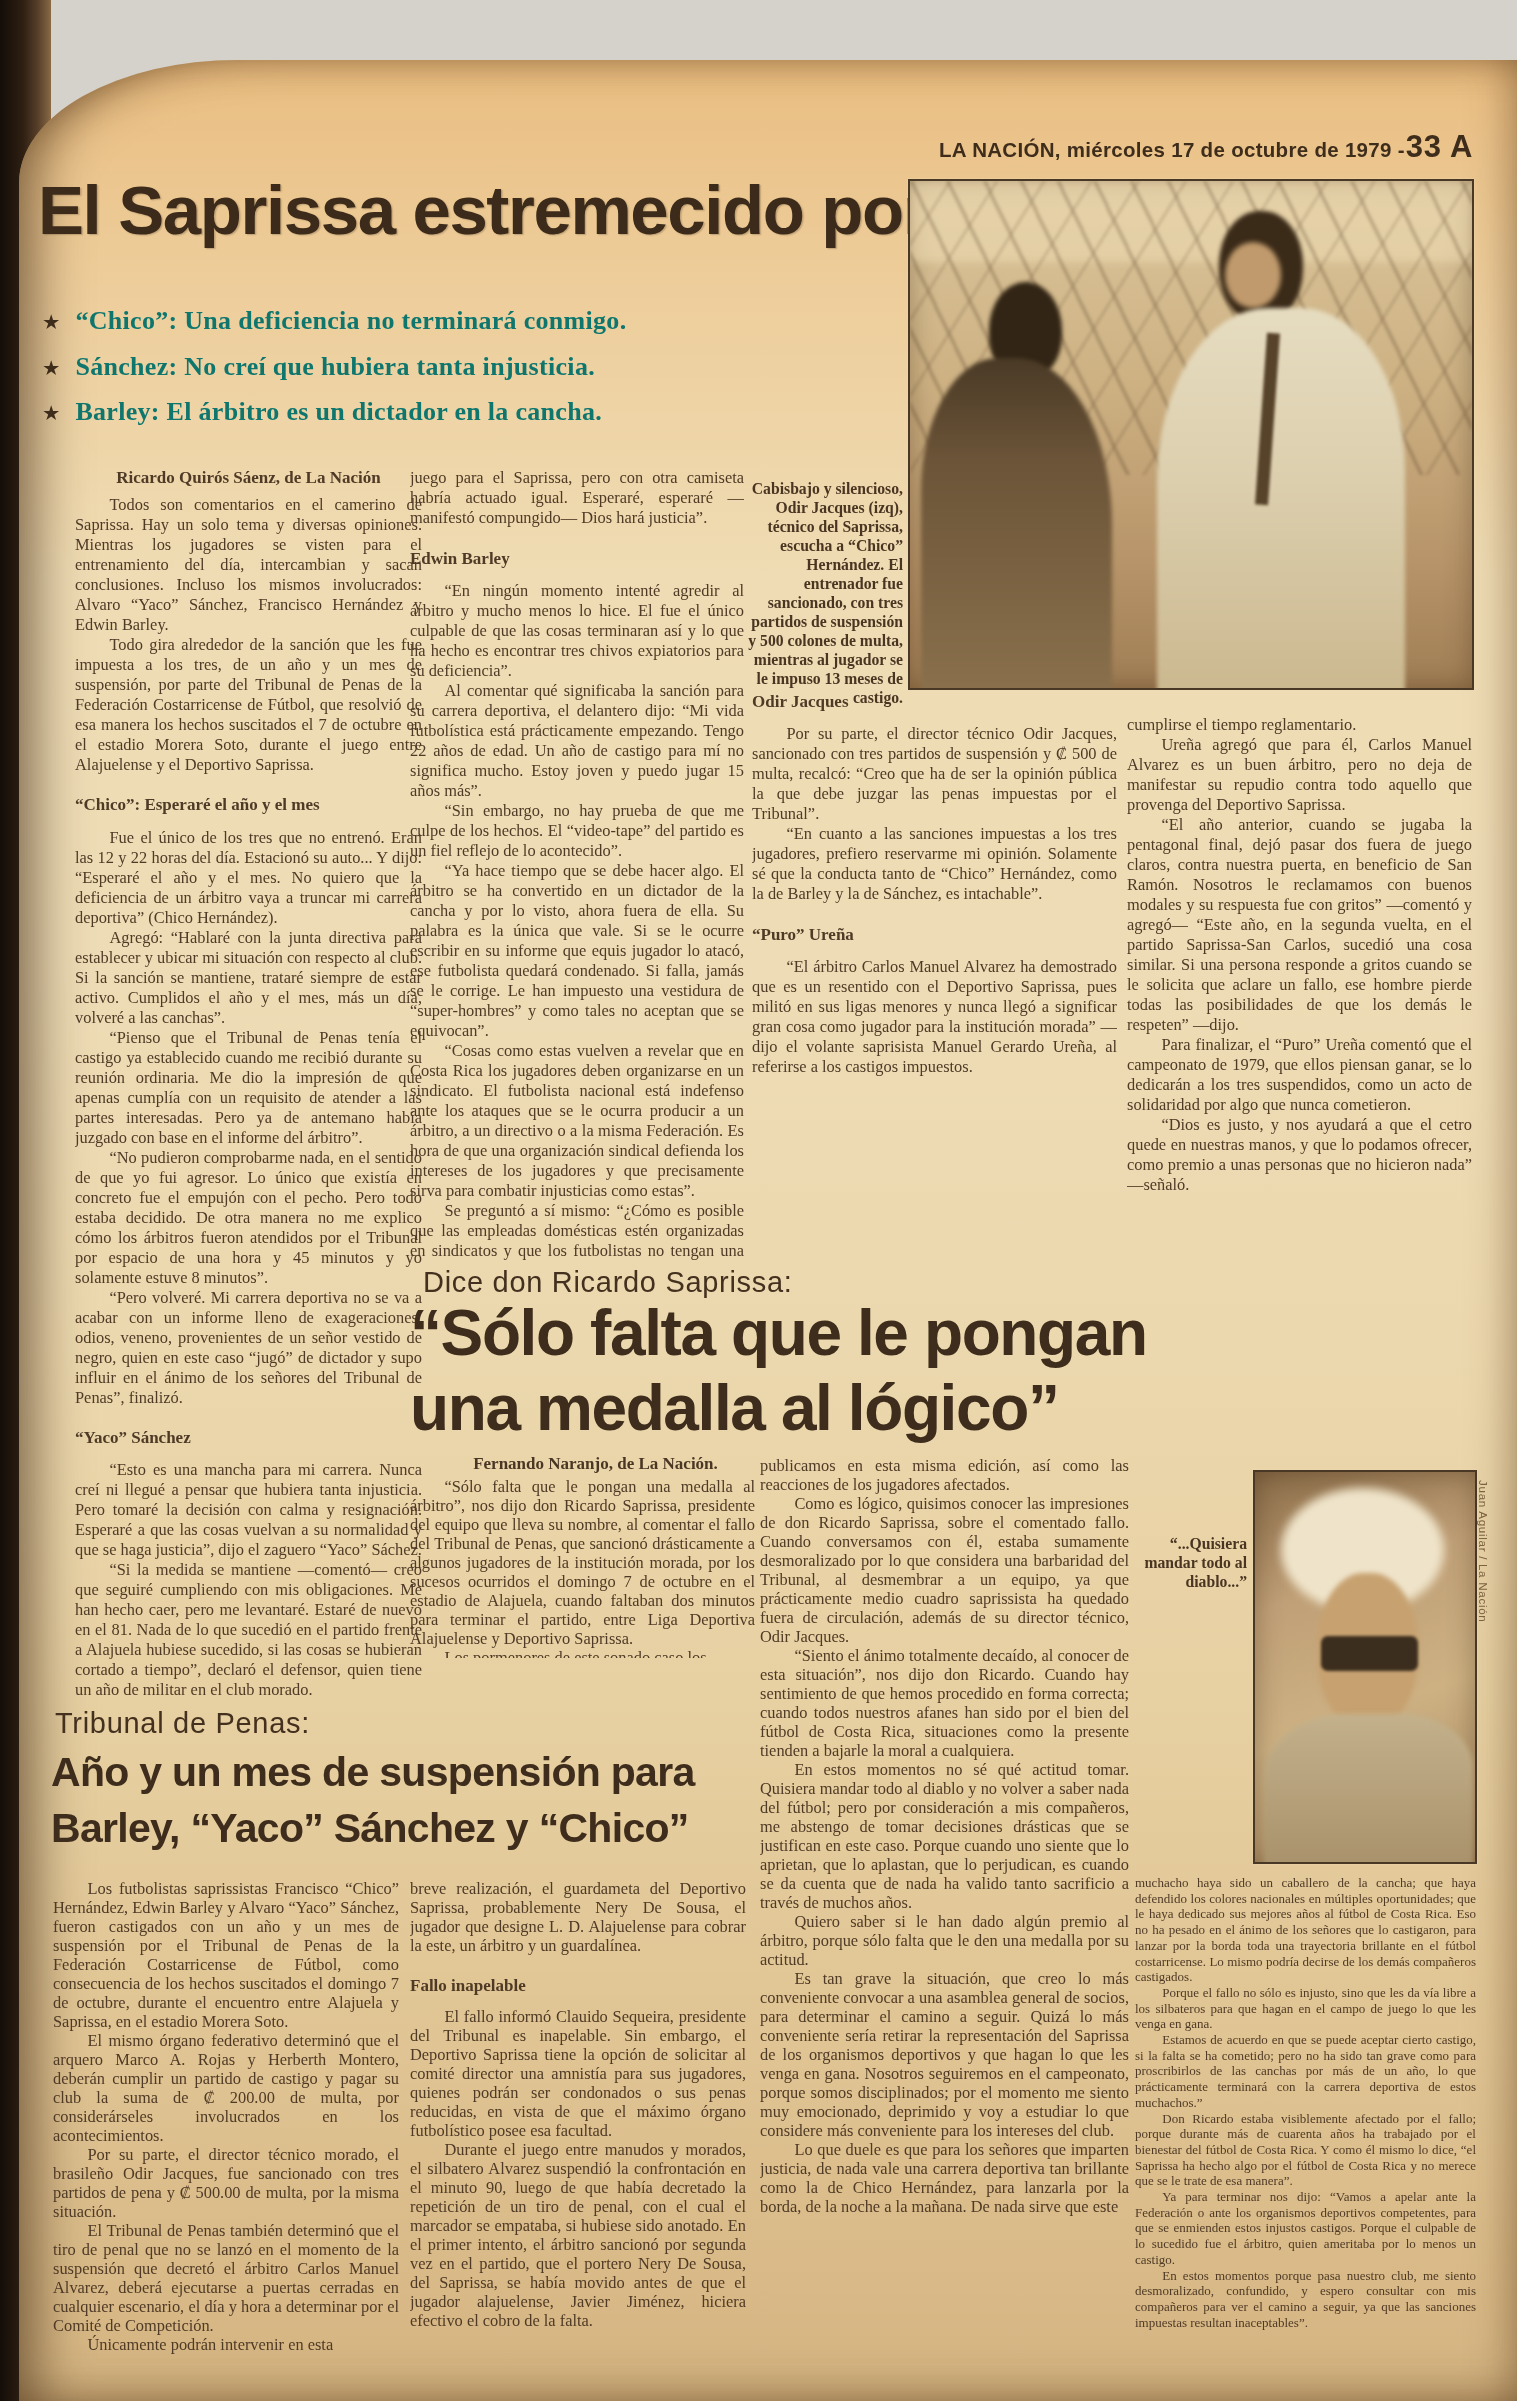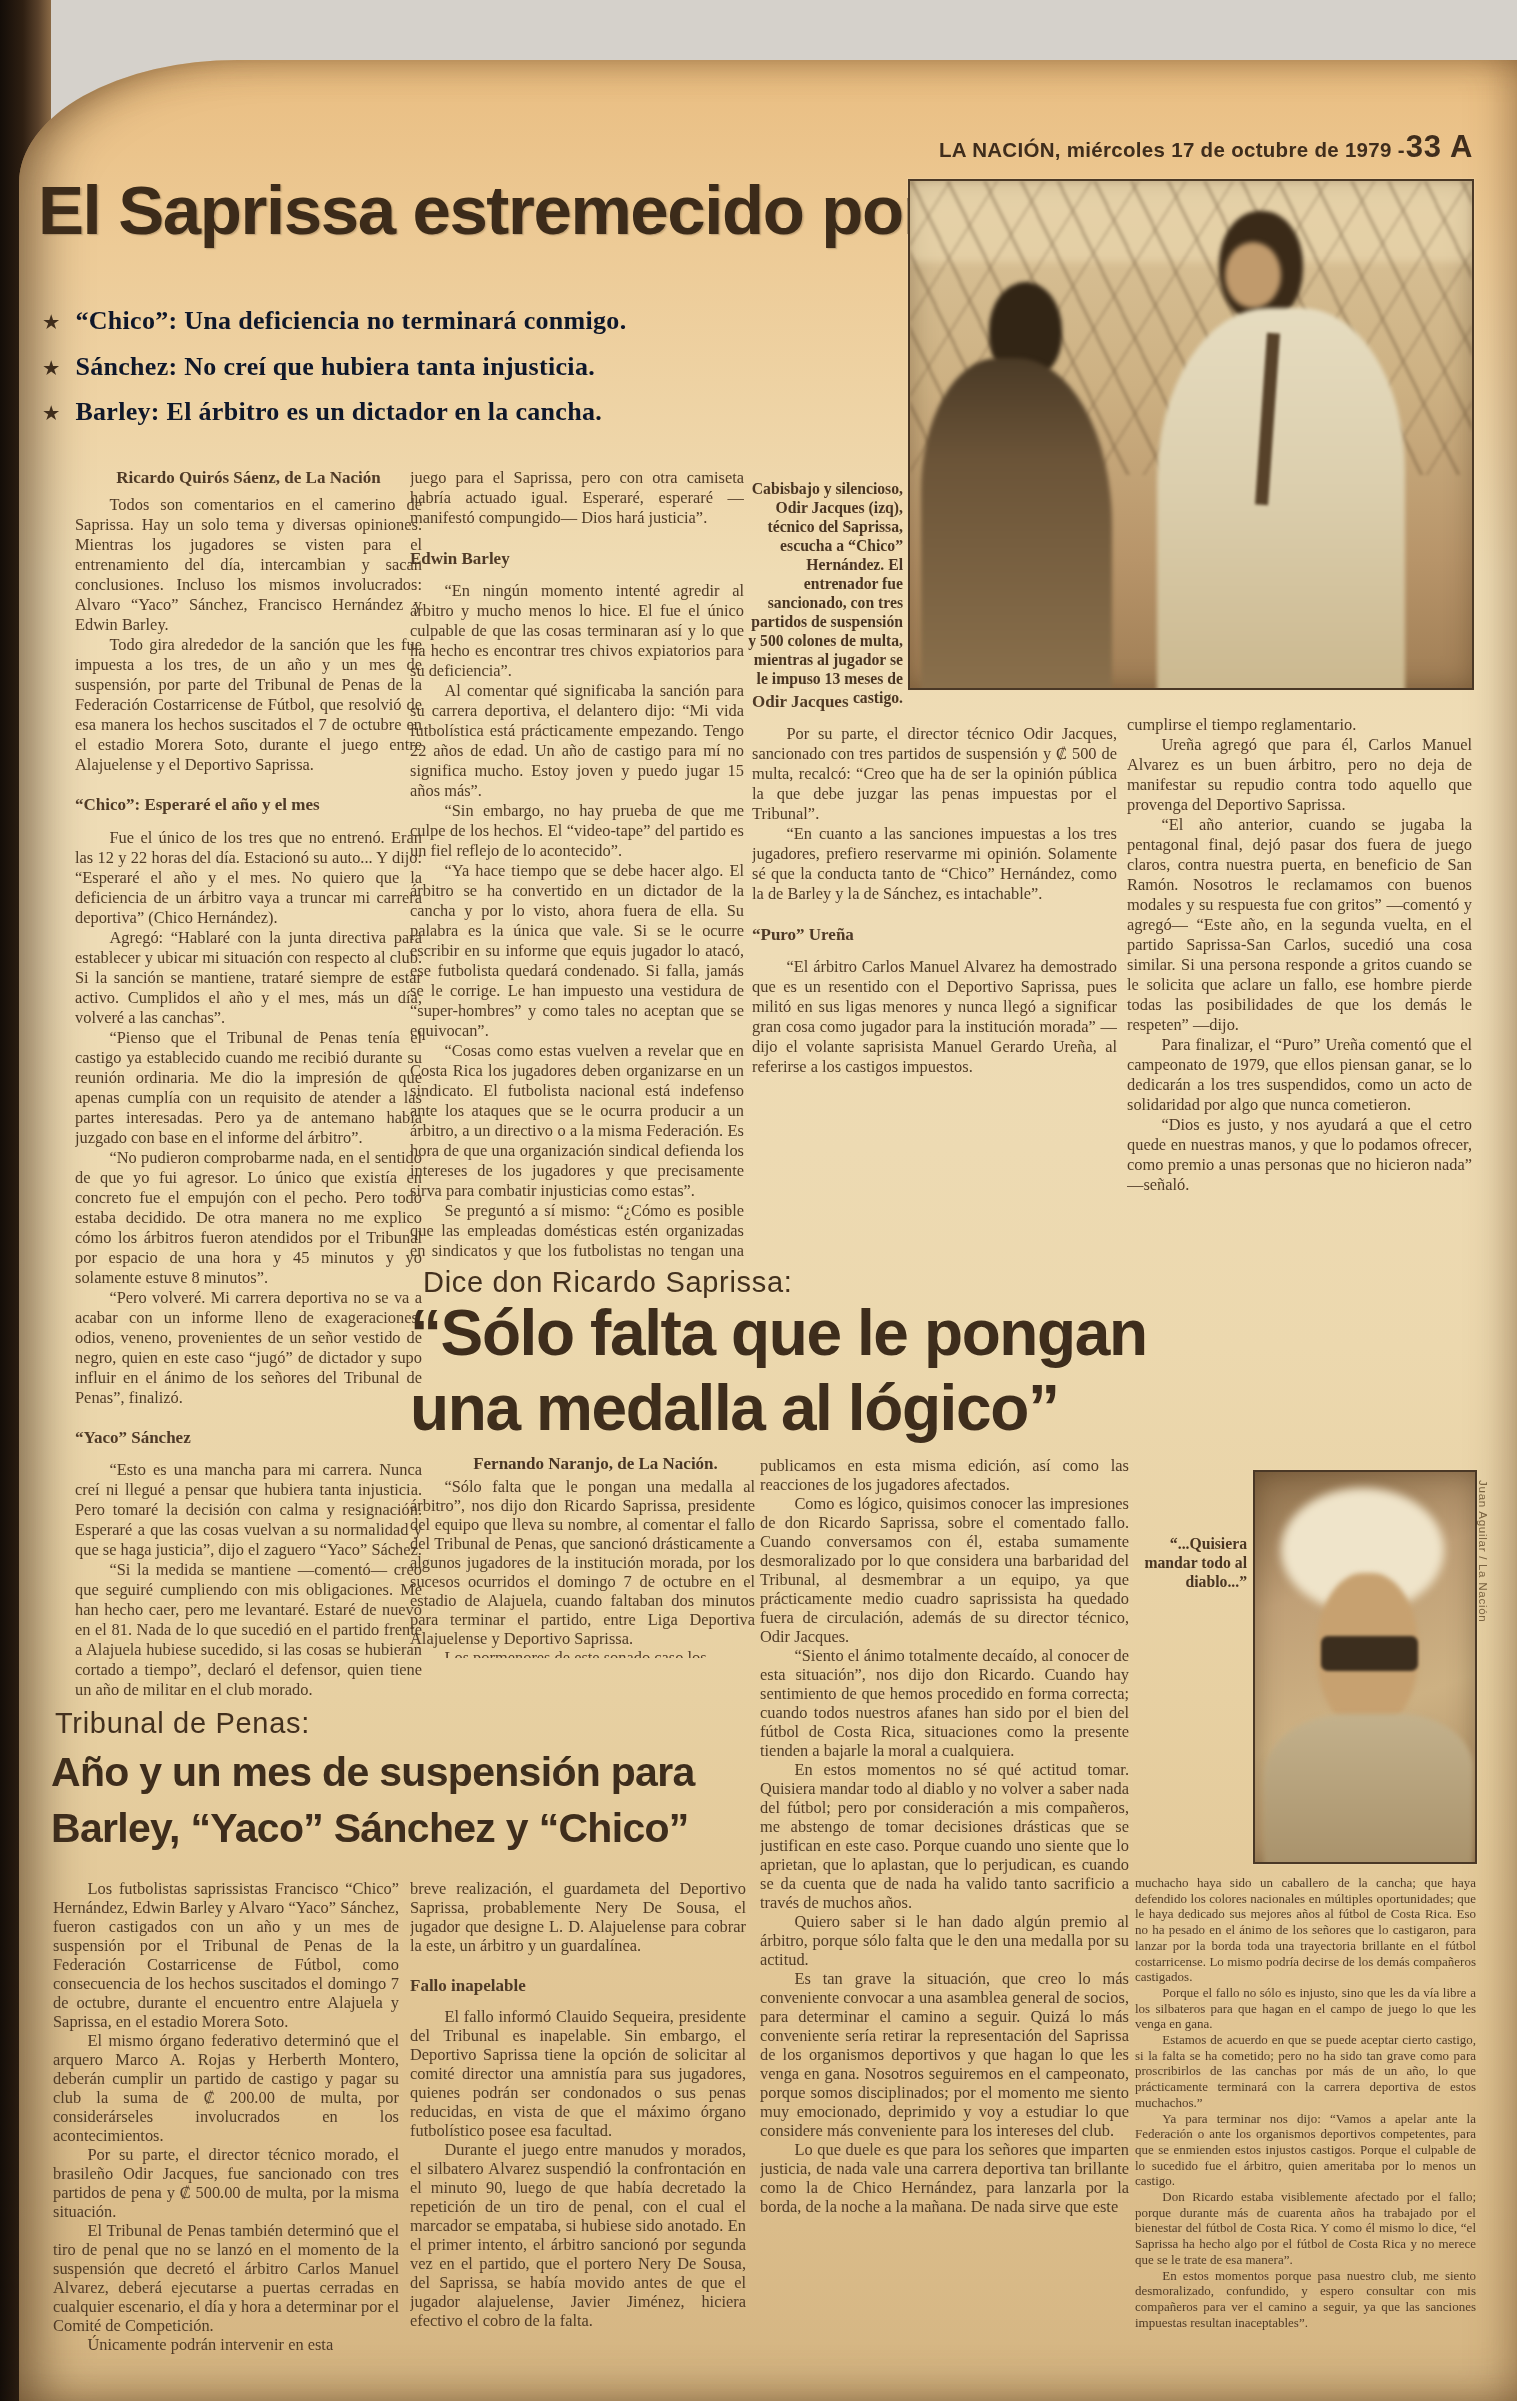--- a/index.html
+++ b/index.html
@@ -32,21 +32,21 @@
   .mast .pageno{font-size:31px;letter-spacing:0.7px;}
   .hl1{
     position:absolute;left:38px;top:171px;width:1444px;margin:0;
     font-family:"Liberation Sans", sans-serif;font-weight:bold;
     font-size:69px;letter-spacing:-1.4px;white-space:nowrap;color:#3c2b1a;
     text-shadow:1.4px 1.4px 1.4px rgba(60,40,20,.25);
   }
   .bullets{position:absolute;left:42px;top:306px;width:814px;}
   .bullet{display:flex;align-items:baseline;margin-bottom:15.7px;}
   .bullet .star{font-size:20.5px;margin-right:15px;color:#3f2d1c;flex:0 0 auto;}
-  .bullet .btext{font-size:26px;font-weight:bold;color:#0f172a;letter-spacing:0.3px;}
+  .bullet .btext{font-size:26px;font-weight:bold;color:#0f766e;letter-spacing:0.3px;}
   .col{position:absolute;overflow:hidden;text-align:justify;color:#4f3a26;}
   .art-body{font-size:16.4px;line-height:20px;}
   .mid-body{font-size:16.4px;line-height:19px;}
   .dense{font-size:13px;line-height:15.7px;}
   .col p{margin:0;text-indent:2.1em;}
   .noindent-first p:first-child{text-indent:0;}
   .byline{font-weight:bold;text-align:center;text-indent:0;margin:0 0 6.8px 0;font-size:17px;}
   .subhead{font-weight:bold;font-size:17px;margin:20.5px 0 12.3px 0;text-indent:0;text-align:left;}
   .caption{
     position:absolute;text-align:right;font-weight:bold;color:#4a3522;
@@ -245,22 +245,22 @@
 </div>
 
 <div class="caption cap2">“...Quisiera mandar todo al diablo...”</div>
 <div class="vcredit" style="left:1477px;top:1480px;">Juan Aguilar / La Nación</div>
 
 <div class="col dense mc3">
   <div class="noindent-first">
       <p>muchacho haya sido un caballero de la cancha; que haya defendido los colores nacionales en múltiples oportunidades; que le haya dedicado sus mejores años al fútbol de Costa Rica. Eso no ha pesado en el ánimo de los señores que lo castigaron, para lanzar por la borda toda una trayectoria brillante en el fútbol costarricense. Lo mismo podría decirse de los demás compañeros castigados.</p>
       <p>Porque el fallo no sólo es injusto, sino que les da vía libre a los silbateros para que hagan en el campo de juego lo que les venga en gana.</p>
       <p>Estamos de acuerdo en que se puede aceptar cierto castigo, si la falta se ha cometido; pero no ha sido tan grave como para proscribirlos de las canchas por más de un año, lo que prácticamente terminará con la carrera deportiva de estos muchachos.”</p>
+      <p>Don Ricardo estaba visiblemente afectado por el fallo; porque durante más de cuarenta años ha trabajado por el bienestar del fútbol de Costa Rica. Y como él mismo lo dice, “el Saprissa ha hecho algo por el fútbol de Costa Rica y no merece que se le trate de esa manera”.</p>
       <p>Ya para terminar nos dijo: “Vamos a apelar ante la Federación o ante los organismos deportivos competentes, para que se enmienden estos injustos castigos. Porque el culpable de lo sucedido fue el árbitro, quien ameritaba por lo menos un castigo.</p>
-      <p>Don Ricardo estaba visiblemente afectado por el fallo; porque durante más de cuarenta años ha trabajado por el bienestar del fútbol de Costa Rica. Y como él mismo lo dice, “el Saprissa ha hecho algo por el fútbol de Costa Rica y no merece que se le trate de esa manera”.</p>
       <p>En estos momentos porque pasa nuestro club, me siento desmoralizado, confundido, y espero consultar con mis compañeros para ver el camino a seguir, ya que las sanciones impuestas resultan inaceptables”.</p>
     </div>
 </div>
 
 <h2 class="kicker kick3">Tribunal de Penas:</h2>
 <h1 class="hl3">
   <span style="display:block;">Año y un mes de suspensión para</span>
   <span style="display:block;">Barley, “Yaco” Sánchez y “Chico”</span>
 </h1>
 

